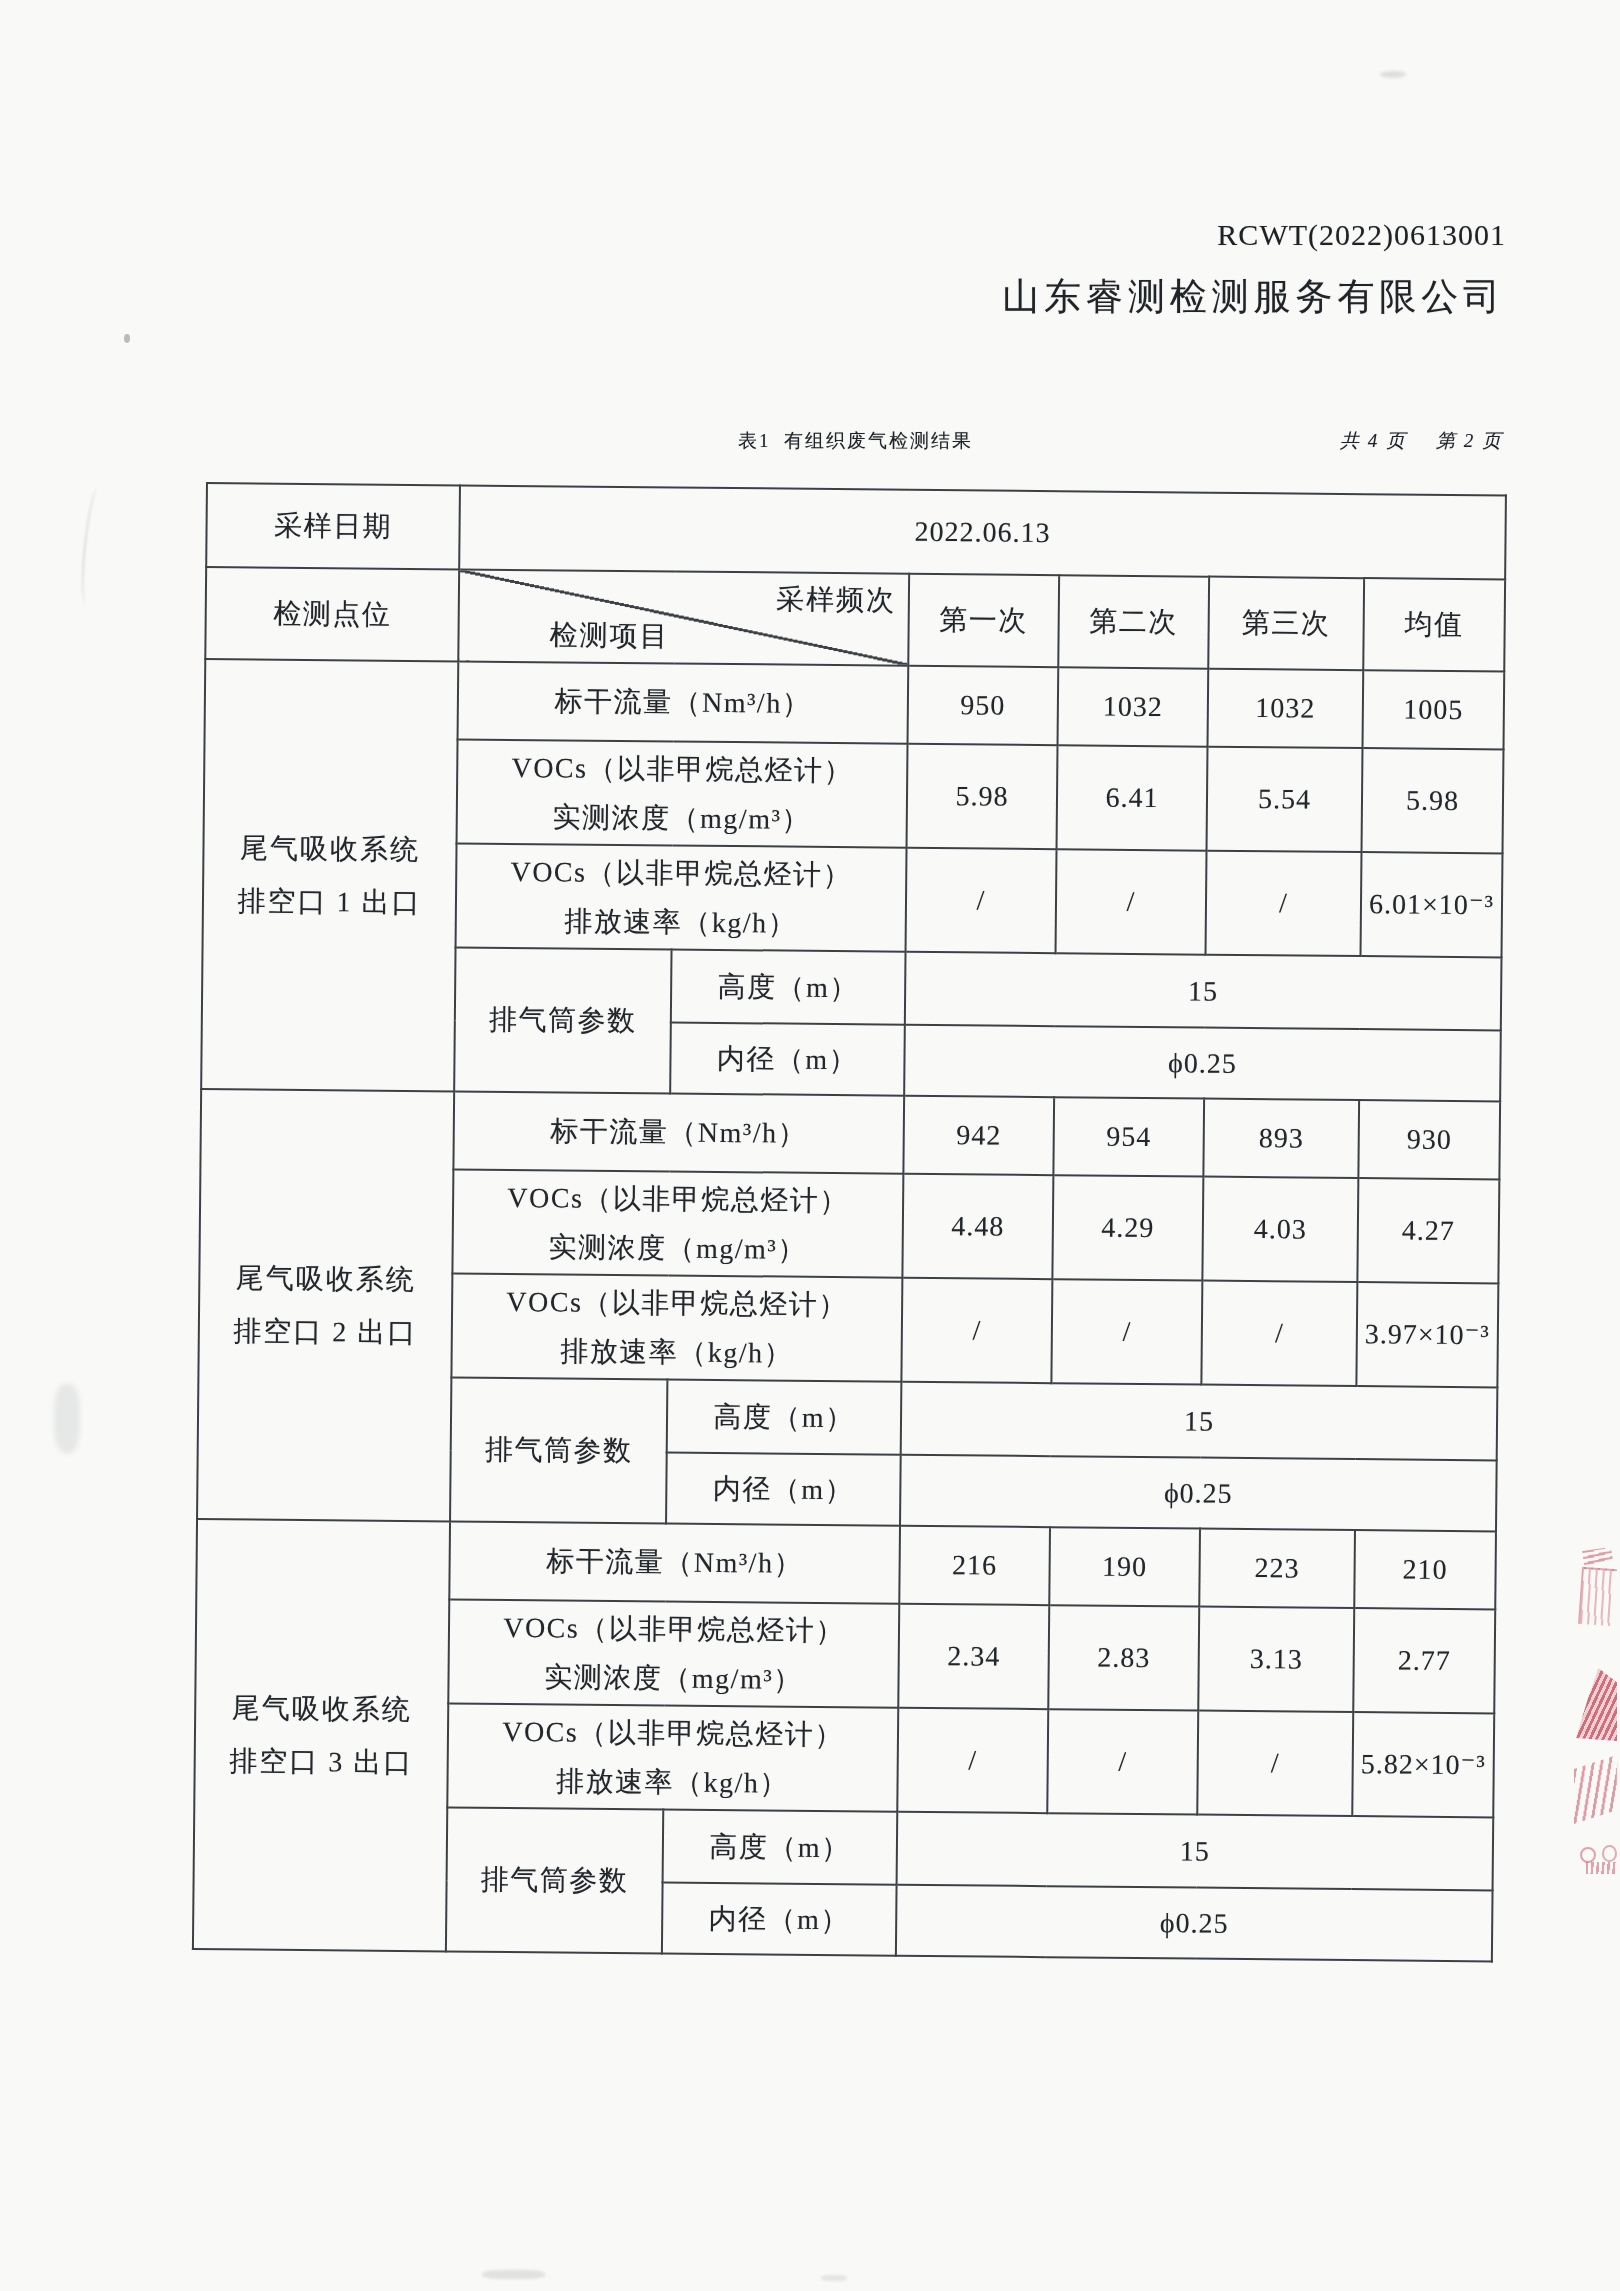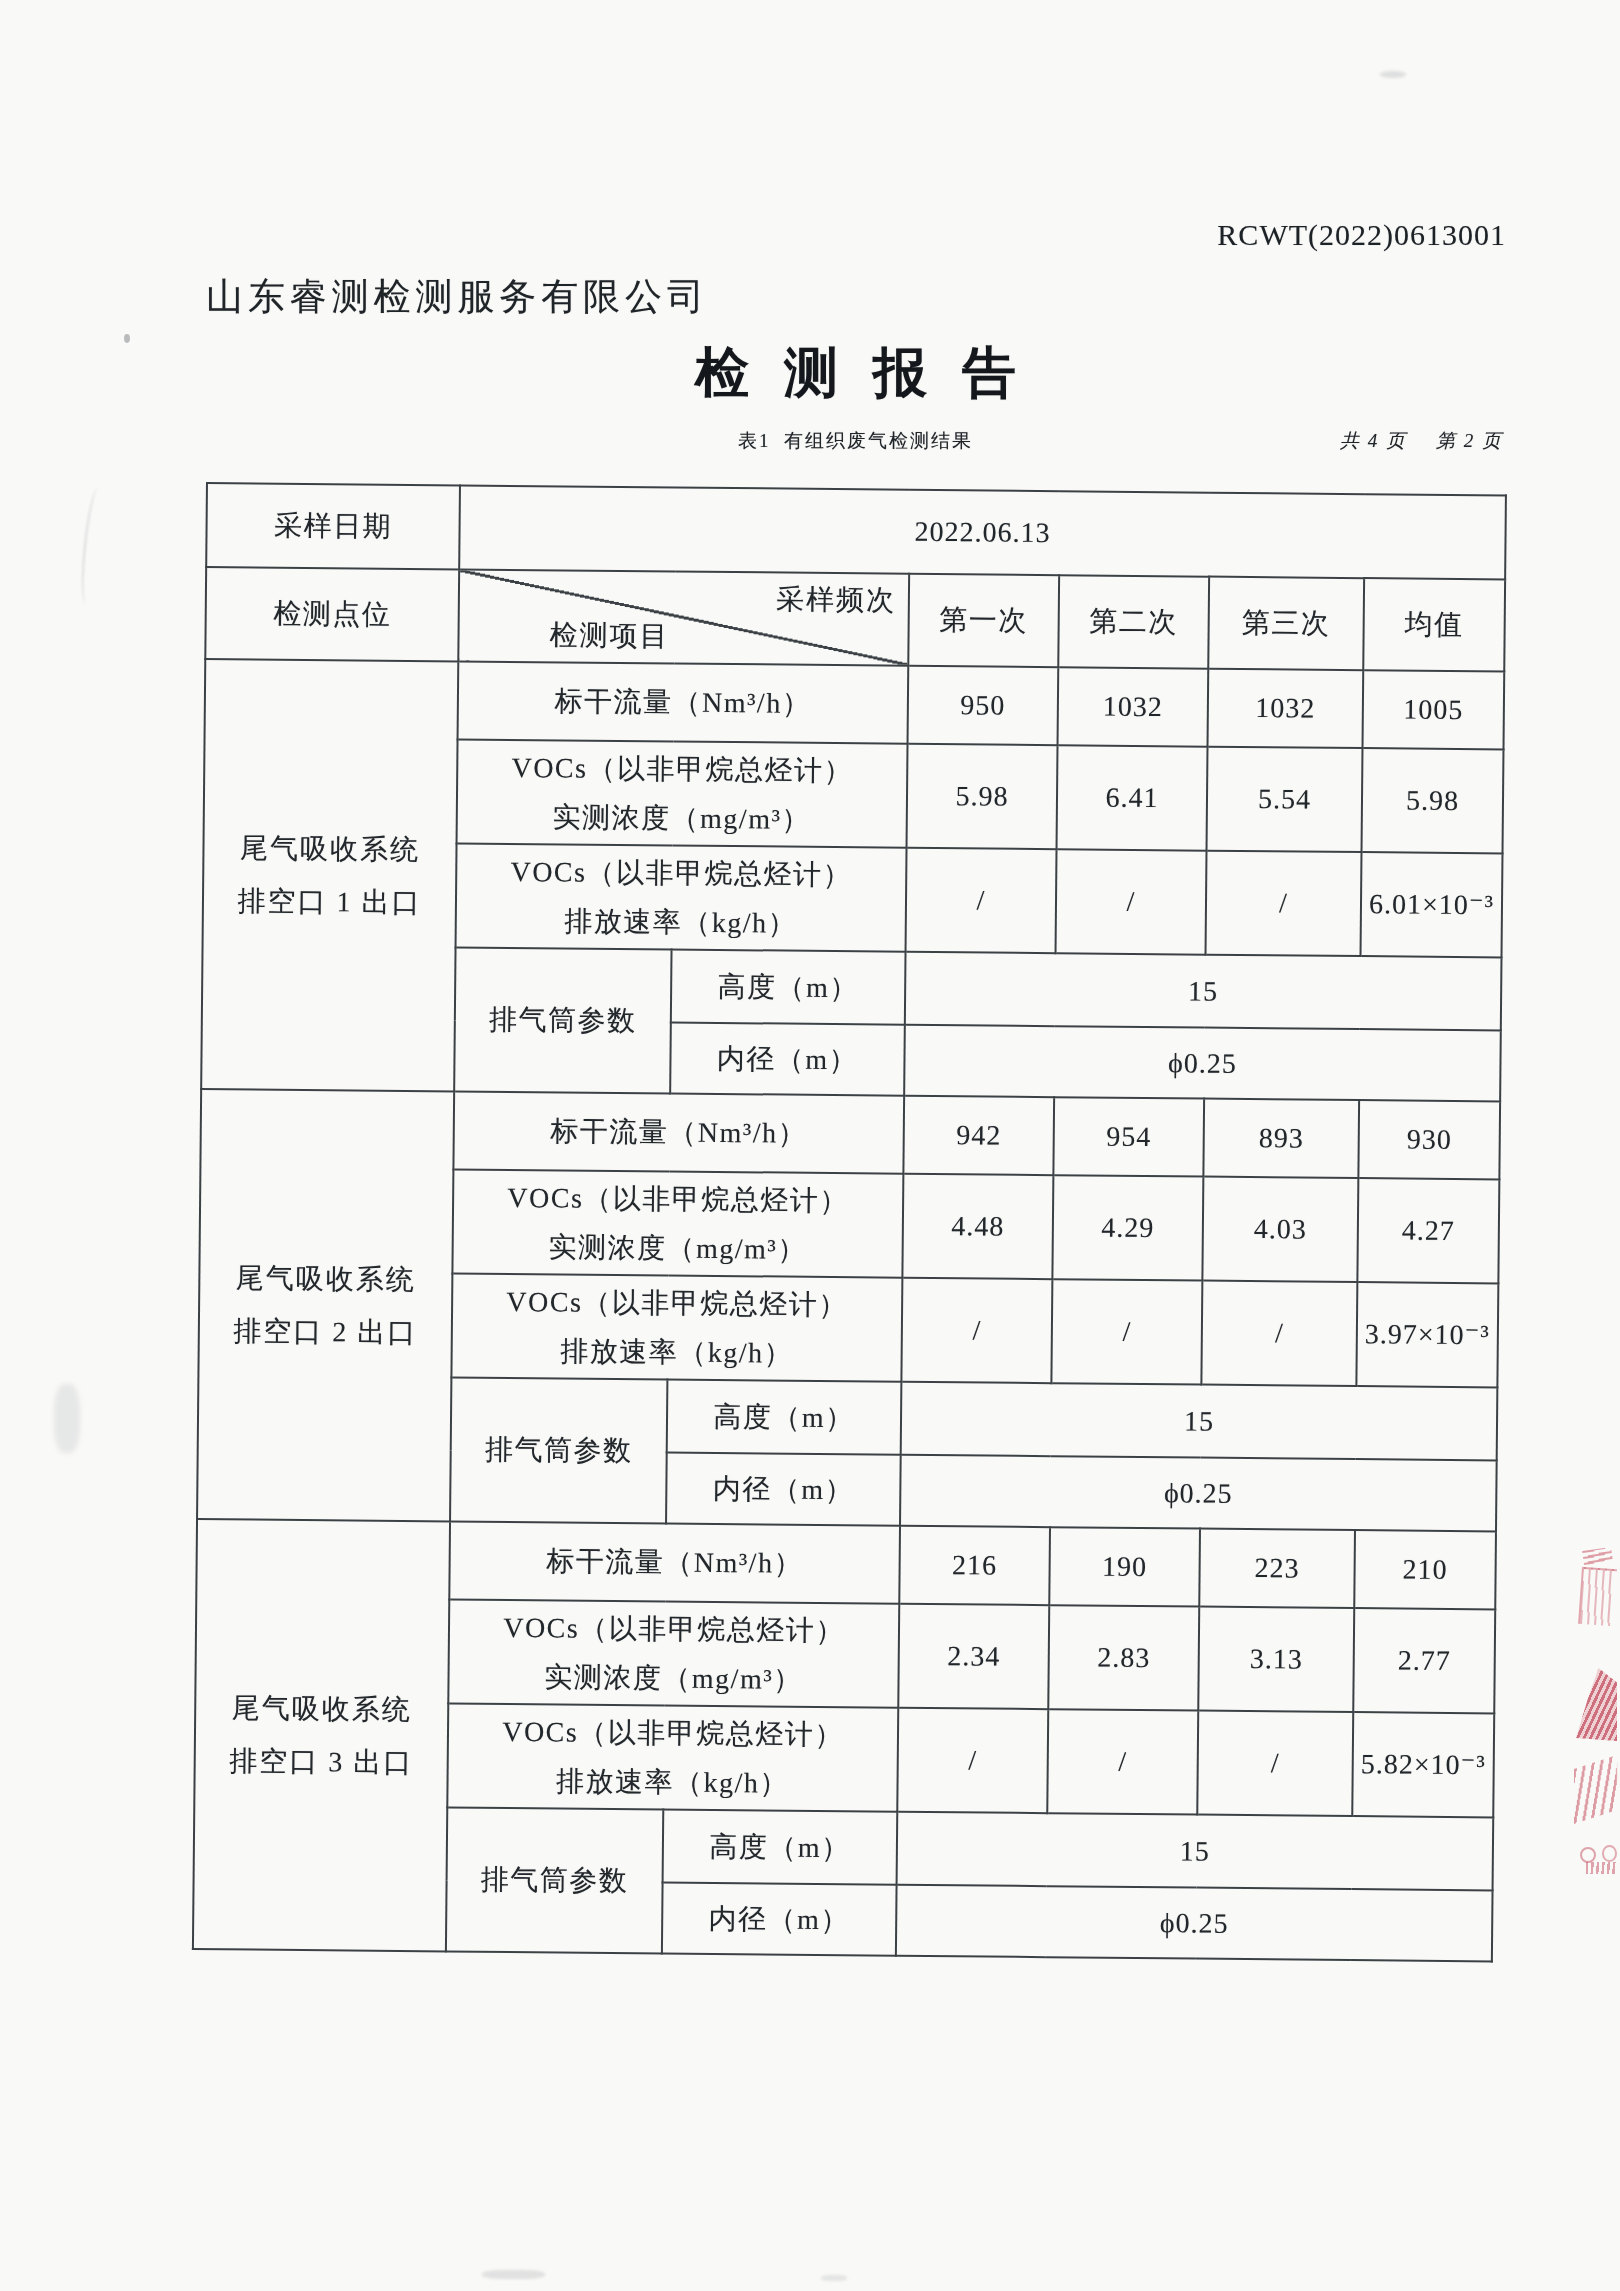--- a/index.html
+++ b/index.html
@@ -14,21 +14,21 @@
   }
   .ink{ text-shadow:0 0 1px rgba(45,48,52,.35); }
 
   
   .report-no{
     position:absolute; top:218px; right:114px;
     font-size:30px; letter-spacing:1px; color:#1d2227;
   }
   .company{
     position:absolute; left:206px; top:272px; width:1299px;
-    text-align:left; font-size:37px; letter-spacing:4.9px; color:#1f2428;
+    text-align:right; font-size:37px; letter-spacing:4.9px; color:#1f2428;
   }
   .title{
     position:absolute; left:206px; top:337px; width:1299px;
     text-align:center; font-size:54px; font-weight:700;
     letter-spacing:35px; transform:translateX(17.6px);
     color:#14181c;
   }
   .caption-row{
     position:absolute; left:206px; top:428px; width:1299px; height:39px;
     font-size:19px;
@@ -109,21 +109,20 @@
   .stamp-5c{ left:1586px; top:1862px; width:31px; height:11.8px;
     background:repeating-linear-gradient(95deg,rgba(198,78,96,.5) 0 2.5px,transparent 2.5px 5.4px);}
 </style>
 </head>
 <body>
 
 <div class="page">
 
   <div class="report-no ink">RCWT(2022)0613001</div>
   <div class="company ink">山东睿测检测服务有限公司</div>
-  <div class="title ink">检测报告</div>
   <div class="caption-row">
     <span class="caption ink">表1  有组织废气检测结果</span>
     <span class="pagination ink"><span class="pg1">共 4 页</span><span class="pg2">第 2 页</span></span>
   </div>
 
   <table class="report-table ink">
     <colgroup>
       <col style="width:253px">
         <col style="width:216px">
         <col style="width:234px">

